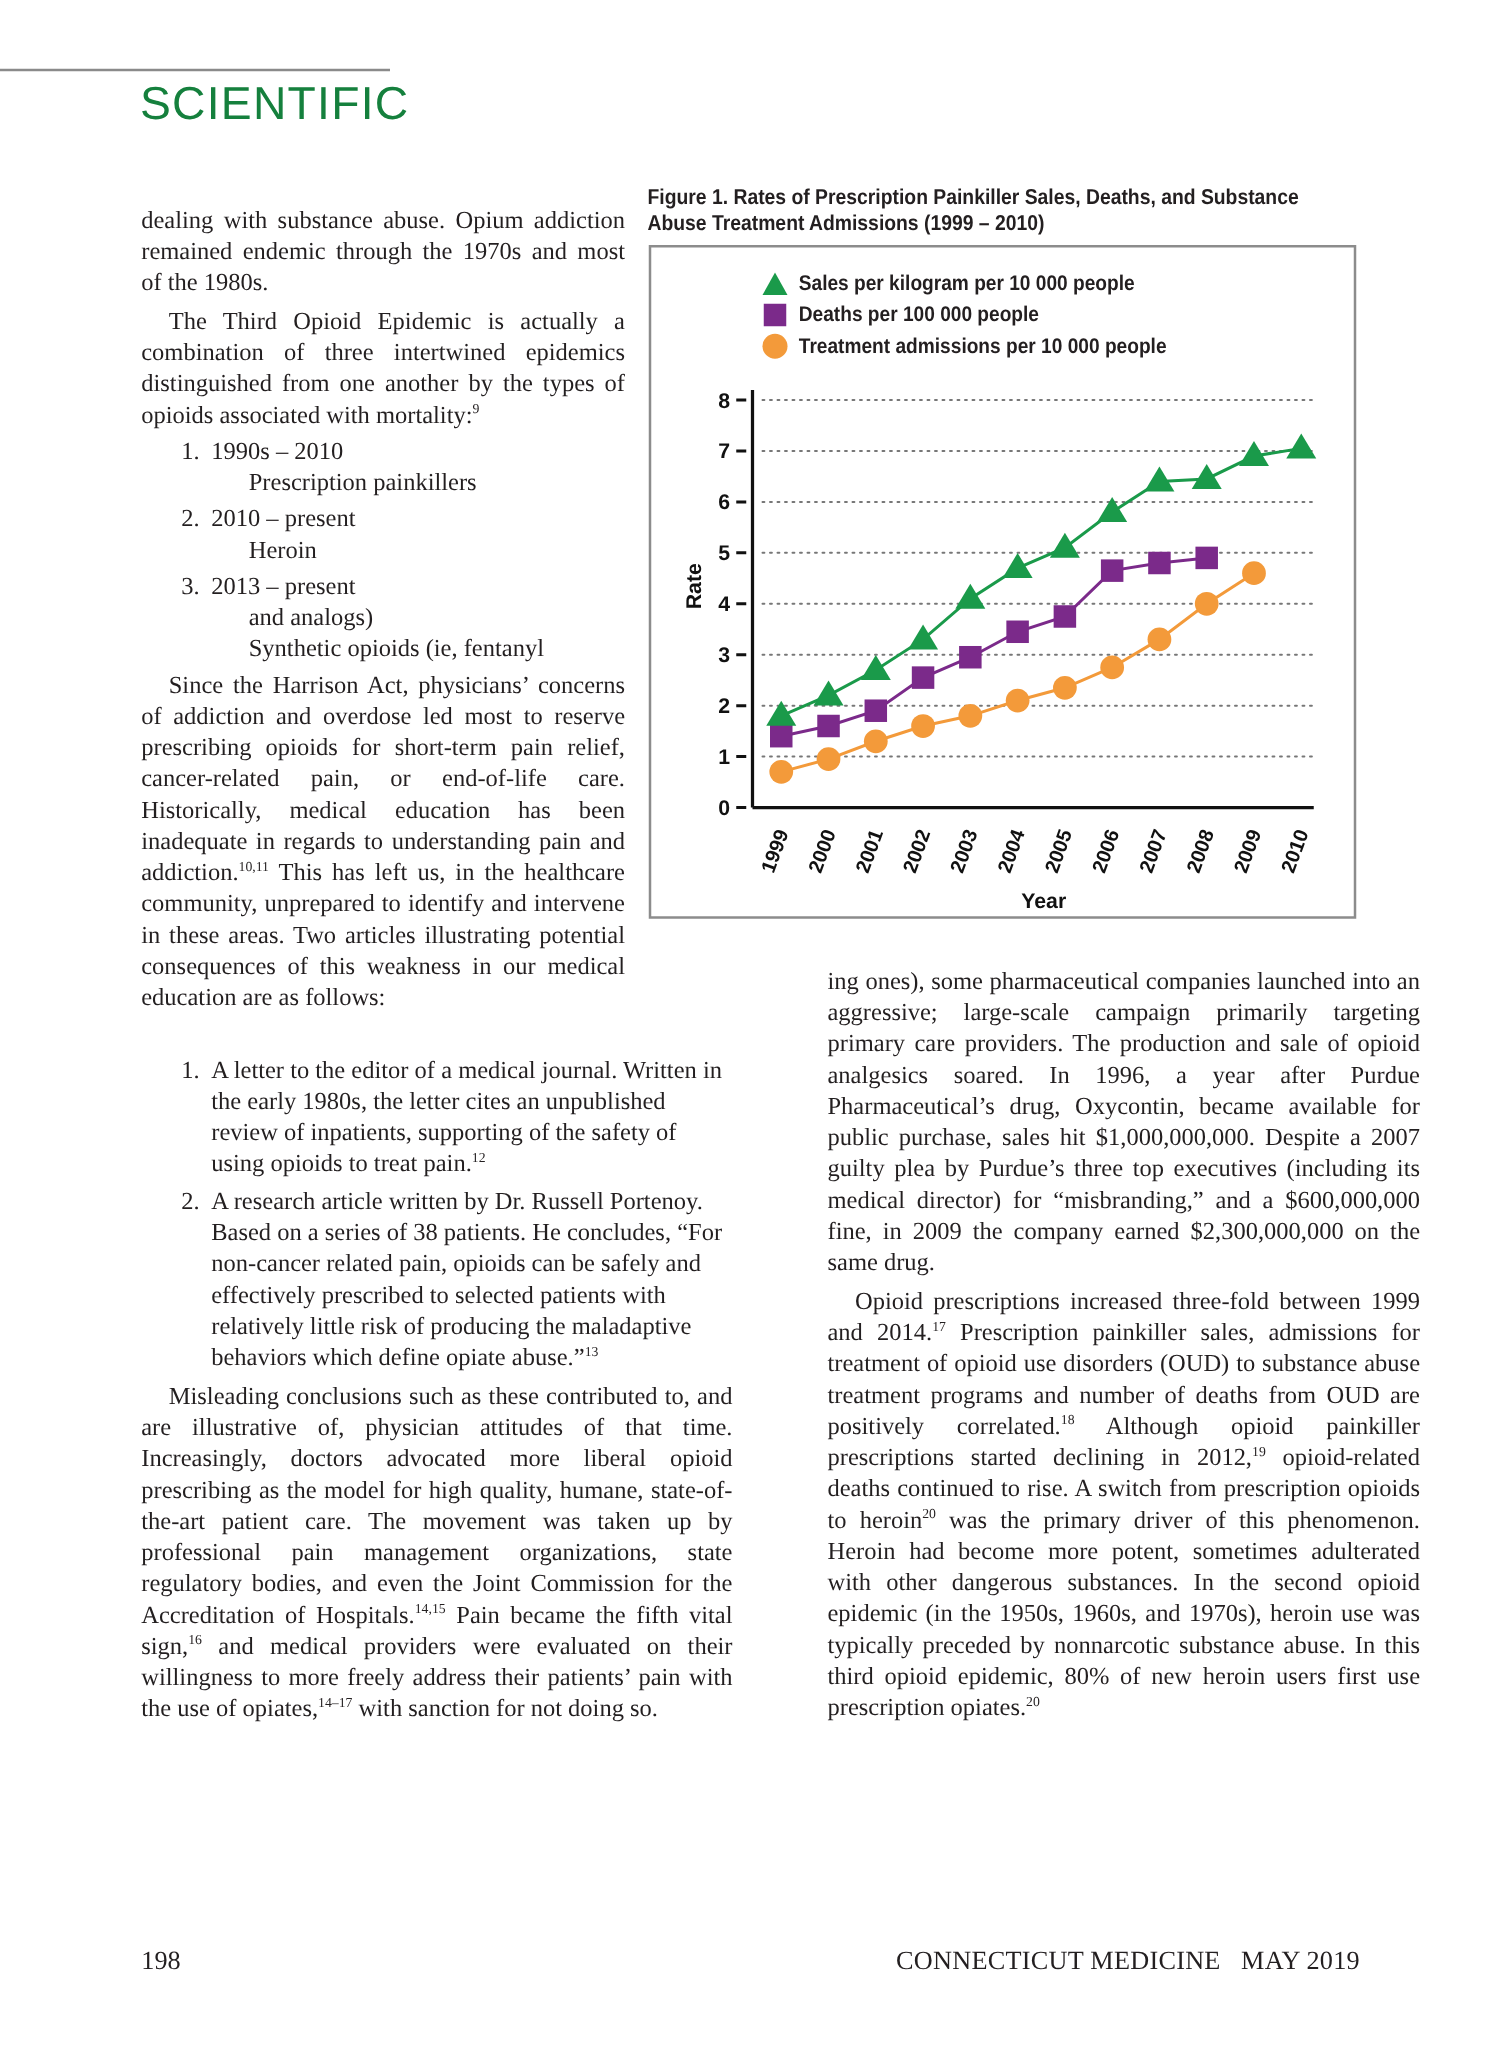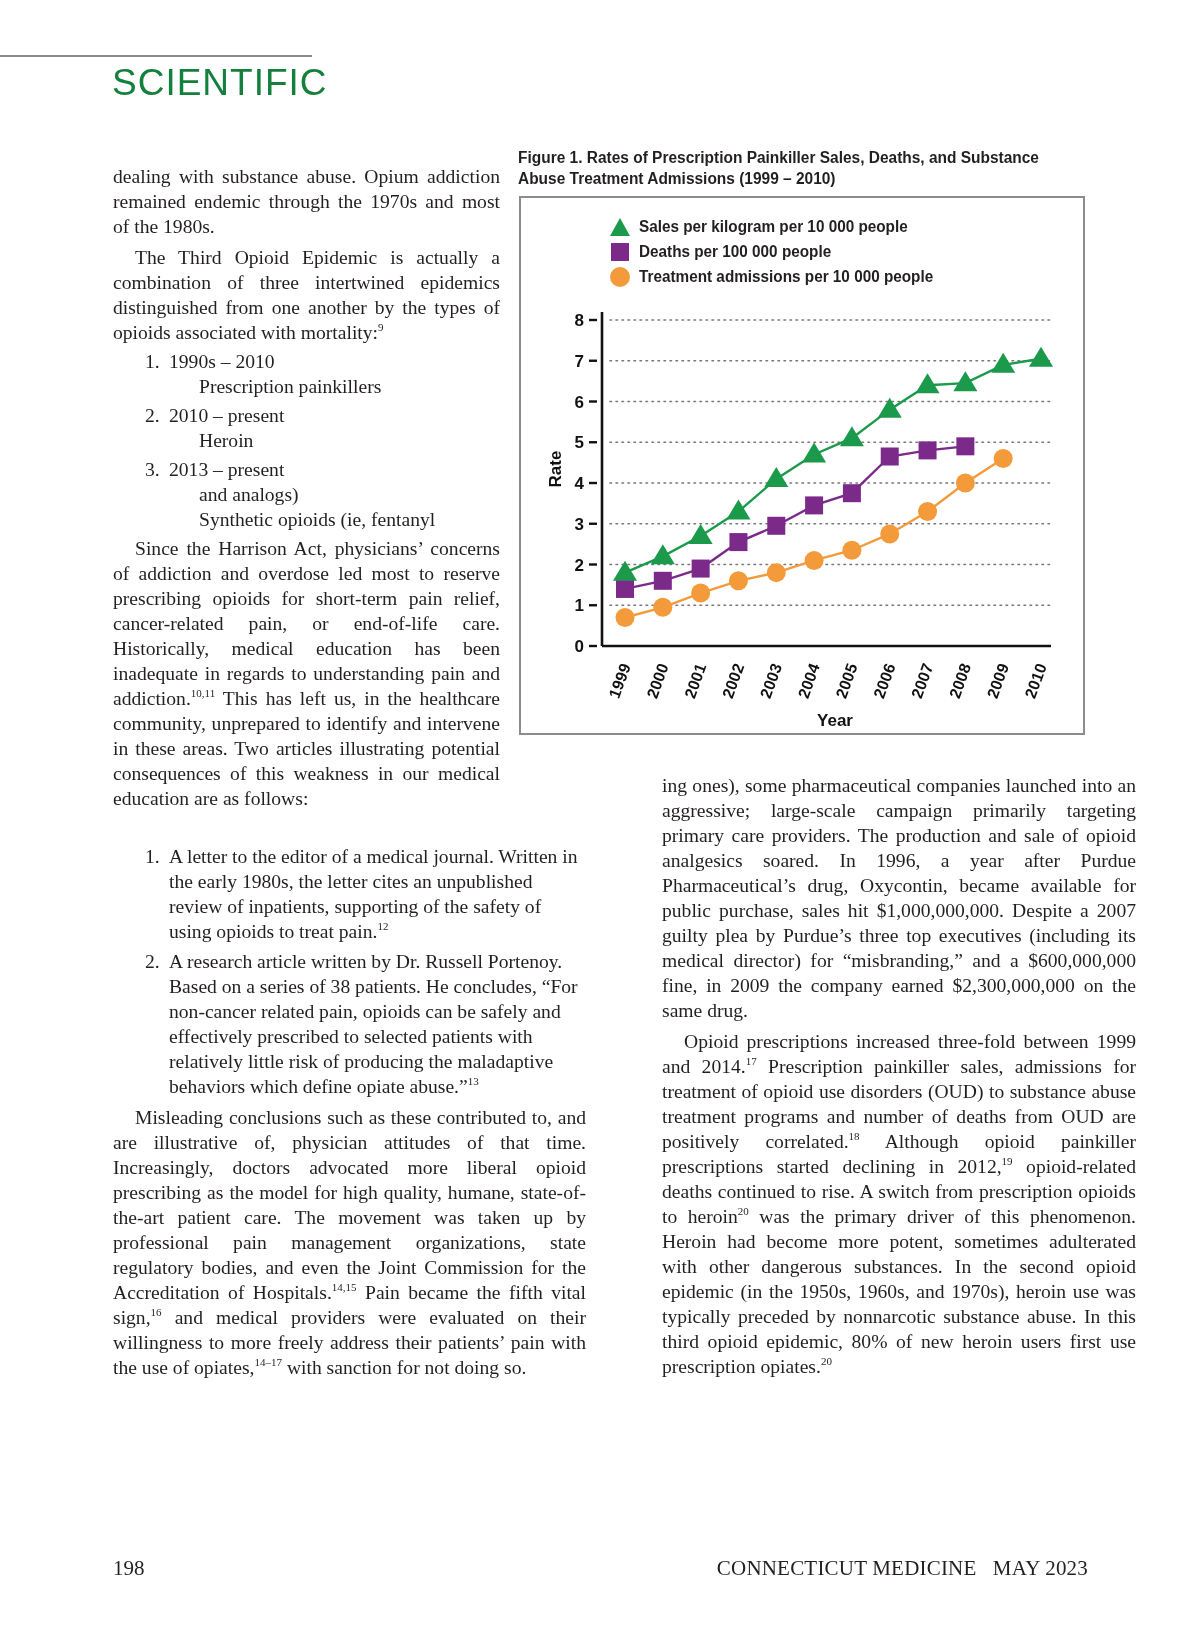--- a/index.html
+++ b/index.html
@@ -188,13 +188,13 @@
       <polygon points="330.9090909090909,228.175 342.9090909090909,248.175 318.9090909090909,248.175" fill="#1a9a4a"></polygon>
       <polygon points="368.72727272727275,199.65 380.72727272727275,219.65 356.72727272727275,219.65" fill="#1a9a4a"></polygon>
       <polygon points="406.54545454545456,175.2 418.54545454545456,195.2 394.54545454545456,195.2" fill="#1a9a4a"></polygon>
       <polygon points="444.3636363636364,173.16249999999997 456.3636363636364,193.16249999999997 432.3636363636364,193.16249999999997" fill="#1a9a4a"></polygon>
       <polygon points="482.1818181818182,154.825 494.1818181818182,174.825 470.1818181818182,174.825" fill="#1a9a4a"></polygon>
       <polygon points="520,148.71250000000003 532,168.71250000000003 508,168.71250000000003" fill="#1a9a4a"></polygon>
     </svg>
 </div>
 
 <div class="footer-left">198</div>
-<div class="footer-right" style="white-space:pre;">CONNECTICUT MEDICINE   MAY 2023</div>
+<div class="footer-right" style="white-space:pre;">CONNECTICUT MEDICINE   MAY 2019</div>
 
 </body></html>

